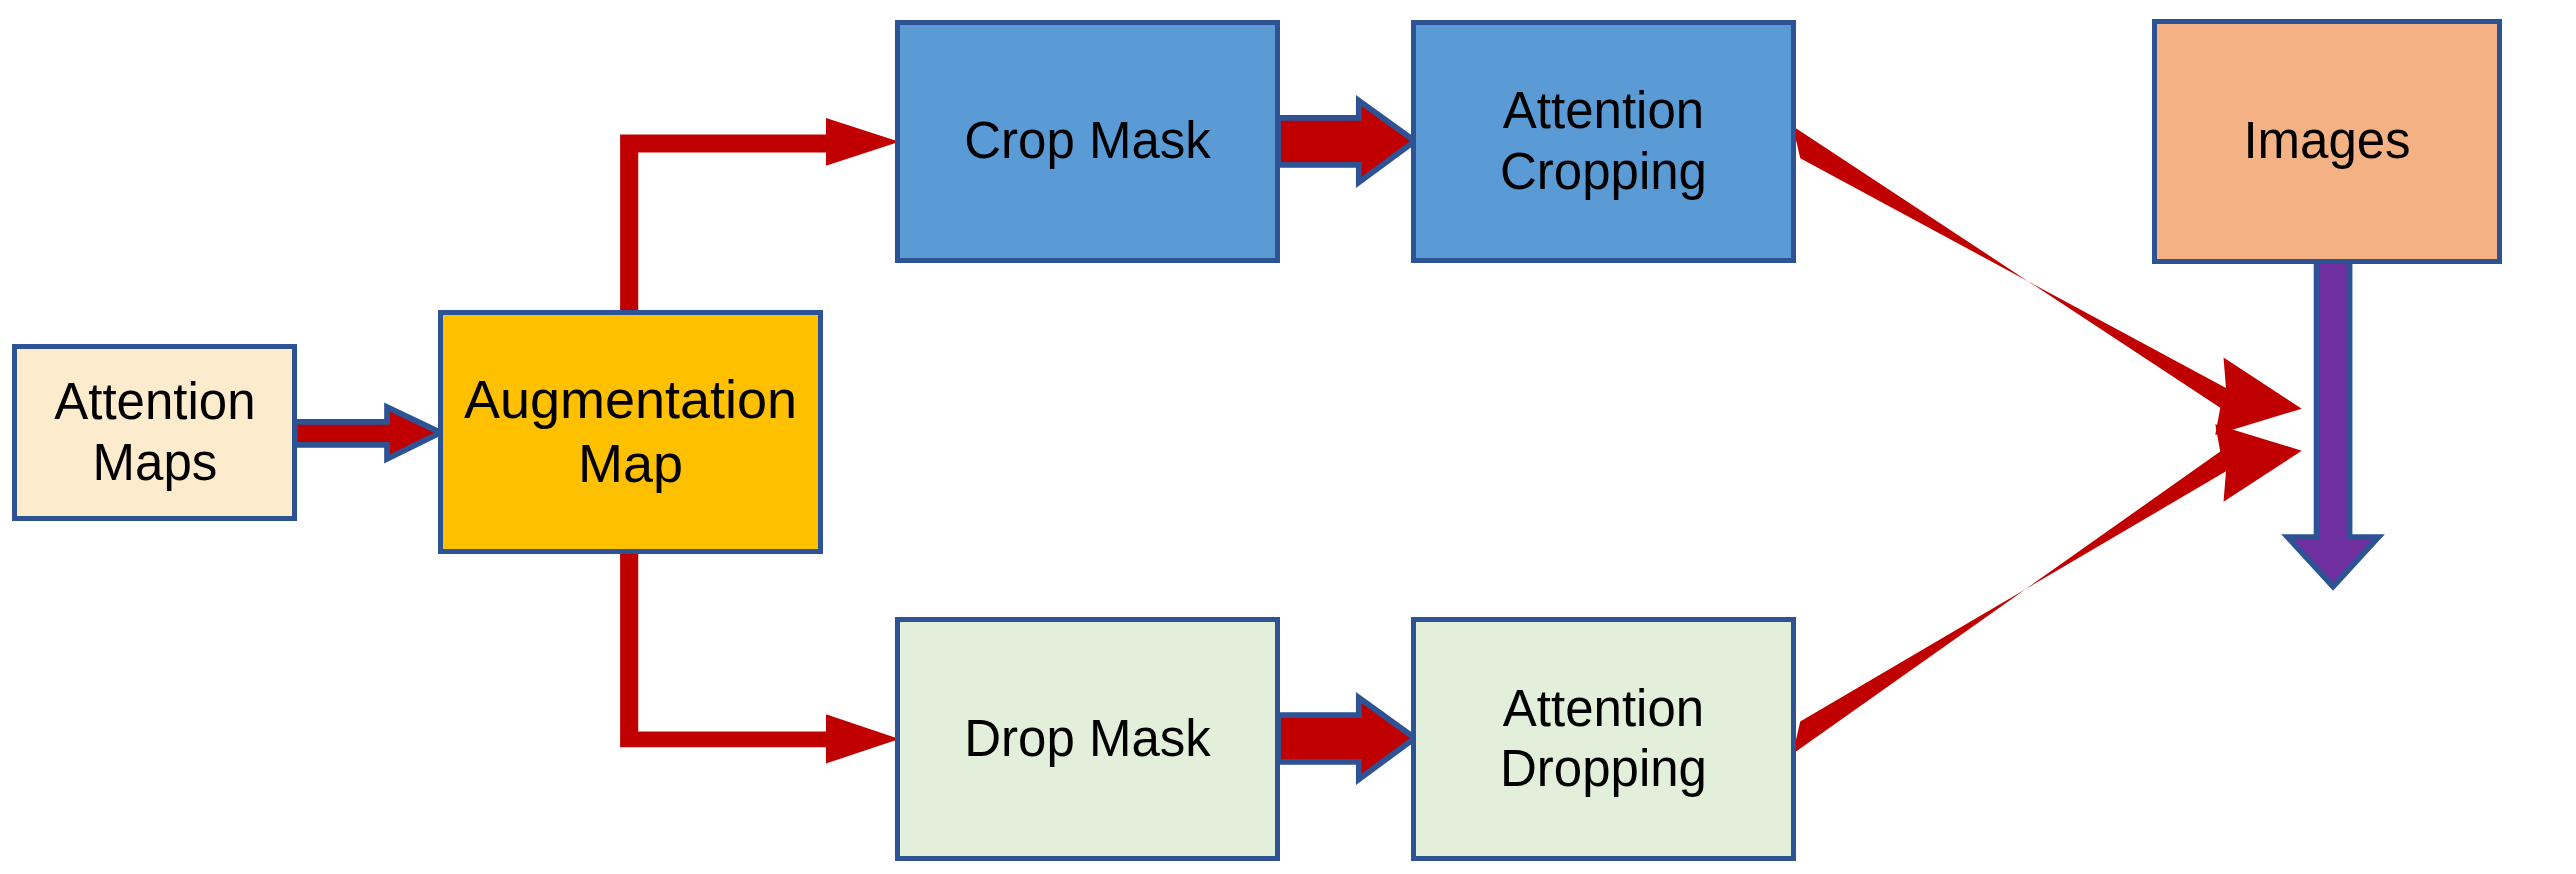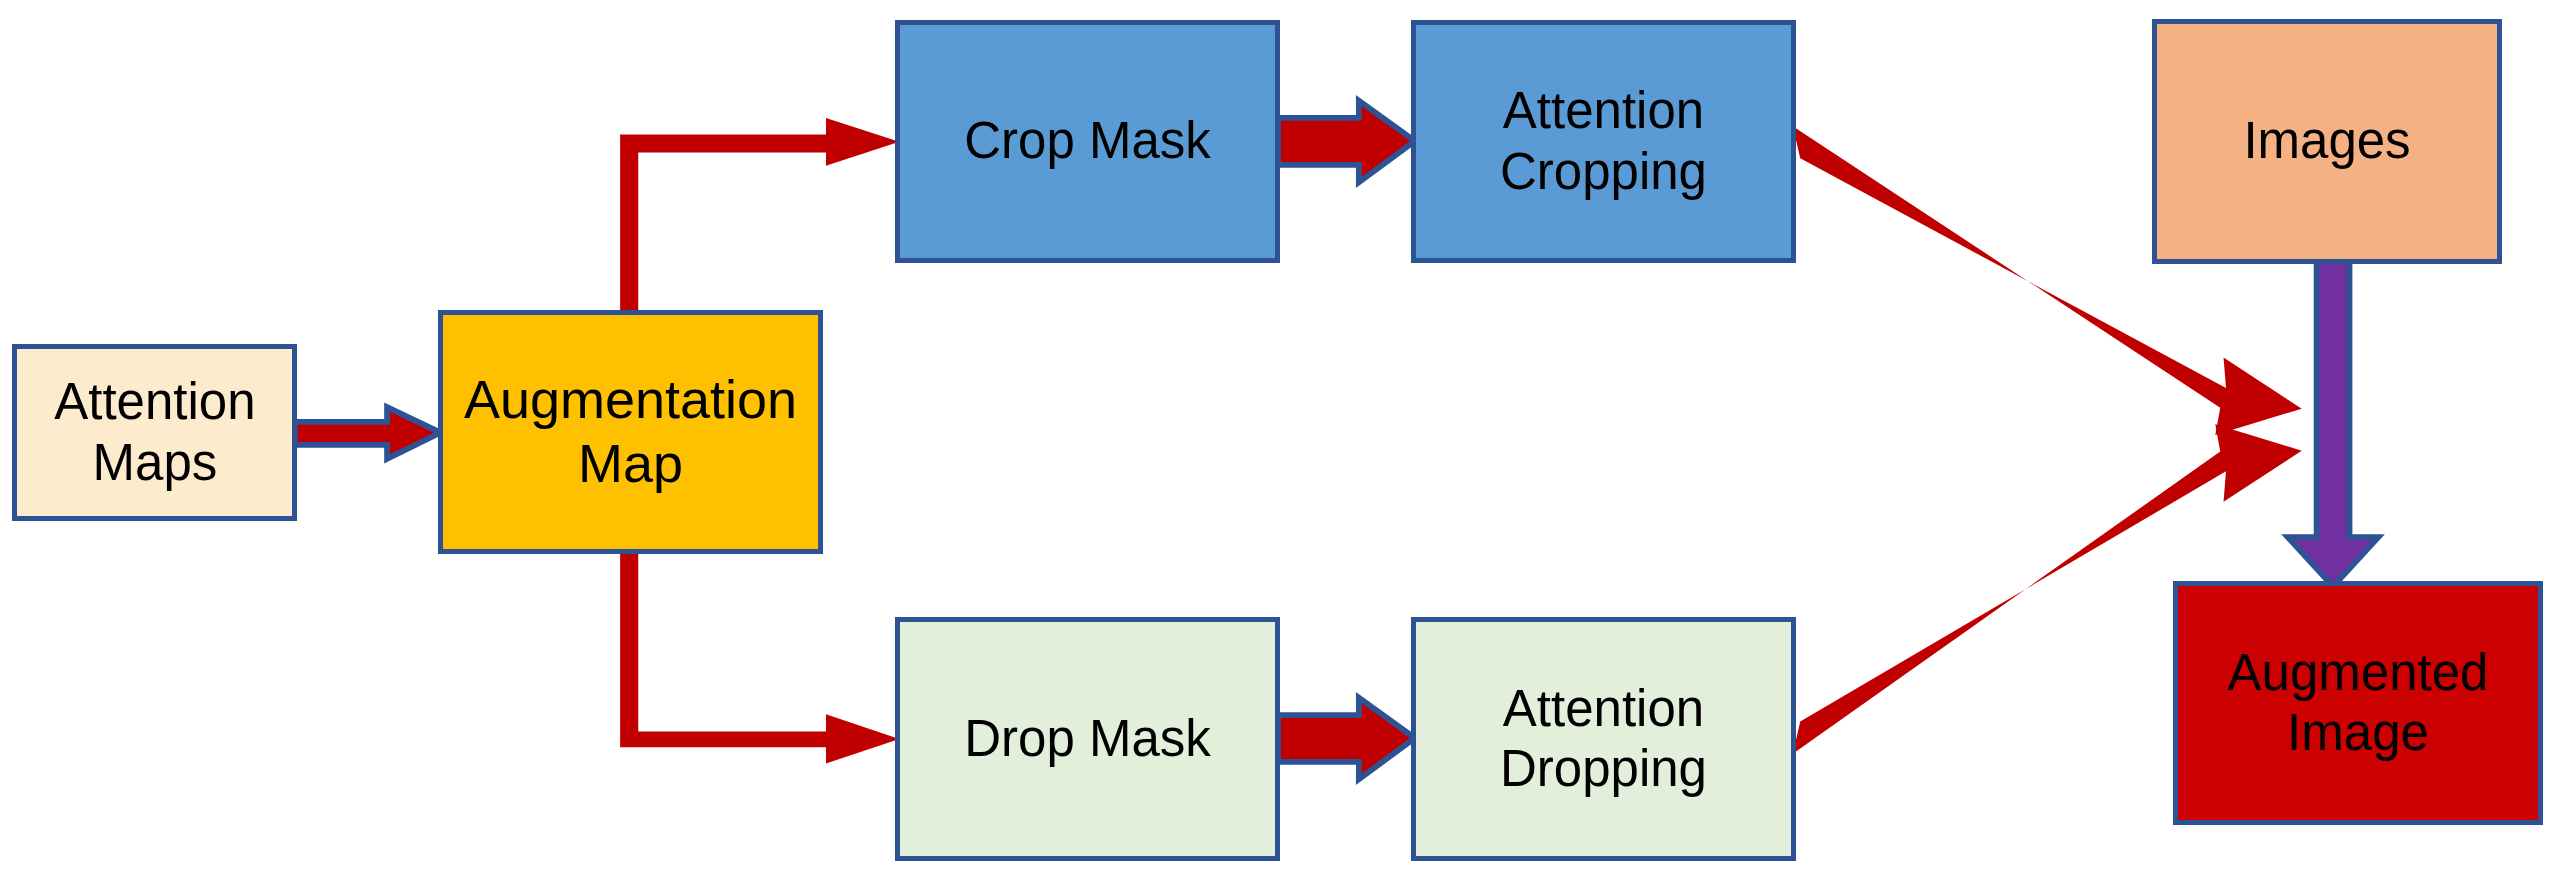--- a/index.html
+++ b/index.html
@@ -120,19 +120,15 @@
 
   <div class="node" id="node-attention-dropping" style="background: rgb(226, 239, 218); border-color: rgb(46, 83, 149);">
     <span class="node-label">Attention
 Dropping</span>
   </div>
 
   <div class="node" id="node-images" style="background: rgb(244, 177, 131); border-color: rgb(46, 83, 149); text-align: center;">
     <span class="node-label">Images</span>
   </div>
 
-  <div class="node" id="node-augmented-image" style="background: rgb(204, 0, 0); border-color: rgb(46, 83, 149);">
-    <span class="node-label">Augmented
-Image</span>
-  </div>
 
 </div>
 
 
 </body></html>

